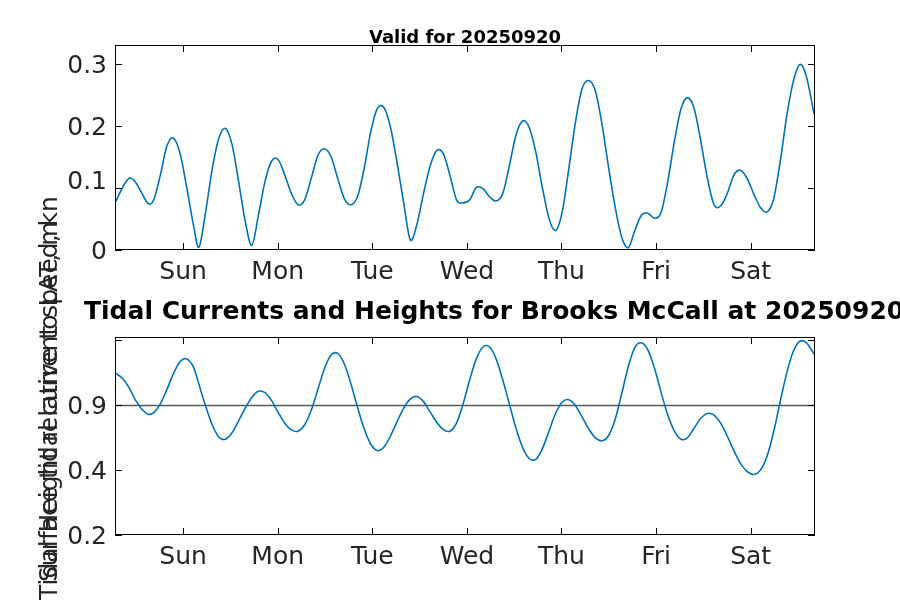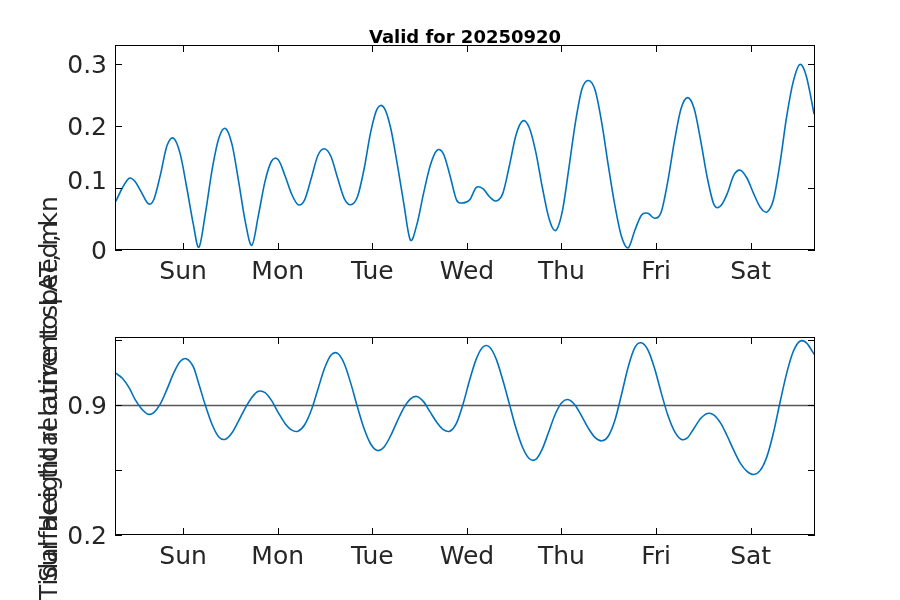--- a/index.html
+++ b/index.html
@@ -87,20 +87,21 @@
 <body>
 
 <div id="root">
 
   <div class="ylab" id="ylab-current">Surface tidal current speed, kn</div>
 
   <div class="ylab" id="ylab-height">Tidal Height relative to LAT, m</div>
 
   <div id="subtitle-top">Valid for 20250920</div>
 
+  <div id="main-title">Tidal Currents and Heights for Brooks McCall at 20250920</div>
 
   <div class="plot" id="plot-current">
     <svg id="svg-current" viewBox="0 0 700 205" preserveAspectRatio="none">
         <path d="M 0.00 156.55 C 1.10 154.27, 4.41 146.71, 6.62 142.88 C 8.83 139.05, 11.19 134.60, 13.24 133.56 C 15.29 132.53, 16.87 134.29, 18.92 136.67 C 20.97 139.05, 23.33 144.12, 25.54 147.85 C 27.75 151.58, 30.11 157.79, 32.16 159.03 C 34.21 160.27, 35.79 160.07, 37.84 155.30 C 39.89 150.54, 42.25 139.57, 44.46 130.45 C 46.67 121.34, 48.87 106.85, 51.08 100.64 C 53.29 94.42, 55.50 91.84, 57.70 93.18 C 59.91 94.53, 62.12 100.43, 64.32 108.71 C 66.53 116.99, 68.74 130.97, 70.95 142.88 C 73.15 154.79, 75.52 170.11, 77.57 180.15 C 79.62 190.19, 81.19 205.21, 83.24 203.14 C 85.29 201.07, 87.66 180.88, 89.86 167.73 C 92.07 154.58, 94.28 136.67, 96.49 124.24 C 98.69 111.82, 100.90 100.02, 103.11 93.18 C 105.32 86.35, 107.52 82.21, 109.73 83.24 C 111.94 84.28, 114.14 90.49, 116.35 99.39 C 118.56 108.30, 120.77 123.72, 122.97 136.67 C 125.18 149.61, 127.39 166.28, 129.59 177.05 C 131.80 187.81, 134.01 202.31, 136.22 201.27 C 138.42 200.24, 140.63 181.60, 142.84 170.83 C 145.05 160.07, 147.25 145.78, 149.46 136.67 C 151.67 127.56, 153.87 119.79, 156.08 116.17 C 158.29 112.54, 160.50 112.54, 162.70 114.92 C 164.91 117.31, 167.12 124.76, 169.32 130.45 C 171.53 136.15, 173.74 144.12, 175.95 149.09 C 178.15 154.06, 180.36 159.24, 182.57 160.27 C 184.77 161.31, 186.98 159.76, 189.19 155.30 C 191.40 150.85, 193.60 141.02, 195.81 133.56 C 198.02 126.11, 200.23 115.55, 202.43 110.58 C 204.64 105.61, 206.85 103.54, 209.05 103.74 C 211.26 103.95, 213.47 106.85, 215.68 111.82 C 217.88 116.79, 220.09 126.52, 222.30 133.56 C 224.50 140.60, 226.71 149.61, 228.92 154.06 C 231.13 158.51, 233.33 160.58, 235.54 160.27 C 237.75 159.96, 239.95 158.20, 242.16 152.20 C 244.37 146.19, 246.58 135.11, 248.78 124.24 C 250.99 113.37, 253.20 97.12, 255.41 86.97 C 257.61 76.82, 259.82 67.51, 262.03 63.36 C 264.23 59.22, 266.44 59.02, 268.65 62.12 C 270.86 65.23, 273.06 72.68, 275.27 82.00 C 277.48 91.32, 279.68 105.30, 281.89 118.03 C 284.10 130.77, 286.31 145.47, 288.51 158.41 C 290.72 171.35, 292.93 192.06, 295.14 195.68 C 297.34 199.31, 299.55 187.92, 301.76 180.15 C 303.96 172.39, 306.17 158.93, 308.38 149.09 C 310.59 139.26, 312.79 128.38, 315.00 121.14 C 317.21 113.89, 319.41 107.68, 321.62 105.61 C 323.83 103.54, 326.04 104.57, 328.24 108.71 C 330.45 112.85, 332.66 122.69, 334.86 130.45 C 337.07 138.22, 339.28 150.64, 341.49 155.30 C 343.69 159.96, 345.90 158.41, 348.11 158.41 C 350.32 158.41, 352.52 157.89, 354.73 155.30 C 356.94 152.71, 359.14 144.74, 361.35 142.88 C 363.56 141.02, 365.77 142.57, 367.97 144.12 C 370.18 145.67, 372.39 150.13, 374.59 152.20 C 376.80 154.27, 379.01 157.06, 381.22 156.55 C 383.42 156.03, 385.63 154.99, 387.84 149.09 C 390.05 143.19, 392.25 130.97, 394.46 121.14 C 396.67 111.30, 398.87 97.63, 401.08 90.08 C 403.29 82.52, 405.50 77.13, 407.70 75.79 C 409.91 74.44, 412.12 76.82, 414.32 82.00 C 416.53 87.18, 418.74 96.70, 420.95 106.85 C 423.15 116.99, 425.36 131.70, 427.57 142.88 C 429.77 154.06, 431.98 166.69, 434.19 173.94 C 436.40 181.19, 438.60 187.40, 440.81 186.36 C 443.02 185.33, 445.23 178.08, 447.43 167.73 C 449.64 157.37, 451.85 139.26, 454.05 124.24 C 456.26 109.23, 458.47 91.11, 460.68 77.65 C 462.88 64.19, 465.09 50.63, 467.30 43.48 C 469.50 36.34, 471.71 34.58, 473.92 34.79 C 476.13 34.99, 478.33 37.58, 480.54 44.73 C 482.75 51.87, 484.95 64.92, 487.16 77.65 C 489.37 90.39, 491.58 107.16, 493.78 121.14 C 495.99 135.11, 498.20 149.61, 500.41 161.52 C 502.61 173.42, 504.82 185.54, 507.03 192.58 C 509.23 199.62, 511.44 204.79, 513.65 203.76 C 515.86 202.72, 518.06 191.85, 520.27 186.36 C 522.48 180.88, 524.68 173.73, 526.89 170.83 C 529.10 167.93, 531.31 168.45, 533.51 168.97 C 535.72 169.49, 537.93 174.15, 540.14 173.94 C 542.34 173.73, 544.55 173.94, 546.76 167.73 C 548.96 161.52, 551.17 148.57, 553.38 136.67 C 555.59 124.76, 557.79 108.51, 560.00 96.29 C 562.21 84.07, 564.41 70.71, 566.62 63.36 C 568.83 56.01, 571.04 52.18, 573.24 52.18 C 575.45 52.18, 577.66 56.01, 579.86 63.36 C 582.07 70.71, 584.28 84.59, 586.49 96.29 C 588.69 107.99, 590.90 122.90, 593.11 133.56 C 595.32 144.22, 597.52 155.61, 599.73 160.27 C 601.94 164.93, 604.14 163.38, 606.35 161.52 C 608.56 159.65, 610.77 154.27, 612.97 149.09 C 615.18 143.91, 617.39 134.39, 619.59 130.45 C 621.80 126.52, 624.01 124.97, 626.22 125.48 C 628.42 126.00, 630.63 129.63, 632.84 133.56 C 635.05 137.49, 637.25 144.22, 639.46 149.09 C 641.67 153.96, 643.87 159.65, 646.08 162.76 C 648.29 165.86, 650.50 168.97, 652.70 167.73 C 654.91 166.48, 657.12 163.59, 659.32 155.30 C 661.53 147.02, 663.74 132.01, 665.95 118.03 C 668.15 104.05, 670.36 85.11, 672.57 71.44 C 674.77 57.77, 676.98 44.83, 679.19 36.03 C 681.40 27.23, 683.60 19.46, 685.81 18.64 C 688.02 17.81, 690.07 22.78, 692.43 31.06 C 694.80 39.34, 698.74 62.12, 700.00 68.33" fill="none" stroke="#0072BD" stroke-width="1.6" stroke-linejoin="round" stroke-linecap="round" vector-effect="non-scaling-stroke"></path>
       </svg>
   </div>
   <div id="ticks-current" style="position: absolute; left: 115px; top: 45px; width: 700px; height: 205px; pointer-events: none;">
       <div class="tick-y" style="top: 205px;"></div>
       <div class="tick-y-r" style="top: 205px;"></div>
       <div class="tick-y" style="top: 142.879px;"></div>
@@ -165,20 +166,21 @@
       <div class="tick-x-t" style="left: 351.892px;"></div>
       <div class="tick-x" style="left: 446.486px;"></div>
       <div class="tick-x-t" style="left: 446.486px;"></div>
       <div class="tick-x" style="left: 541.081px;"></div>
       <div class="tick-x-t" style="left: 541.081px;"></div>
       <div class="tick-x" style="left: 635.676px;"></div>
       <div class="tick-x-t" style="left: 635.676px;"></div>
     </div>
   <div id="ylabels-height" style="position: absolute; left: 0px; top: 337px; width: 107px; height: 198px;">
       <div class="ytick" style="top: 198px; width: 100%;">0.2</div>
+      <div class="ytick" style="top: 133.082px; width: 100%;">0.4</div>
       <div class="ytick" style="top: 68.1639px; width: 100%;">0.9</div>
     </div>
   <div id="xlabels-height" style="position: absolute; left: 115px; top: 541px; width: 700px; height: 34px;">
       <div class="xtick" style="left: 68.1081px; top: 0px;">Sun</div>
       <div class="xtick" style="left: 162.703px; top: 0px;">Mon</div>
       <div class="xtick" style="left: 257.297px; top: 0px;">Tue</div>
       <div class="xtick" style="left: 351.892px; top: 0px;">Wed</div>
       <div class="xtick" style="left: 446.486px; top: 0px;">Thu</div>
       <div class="xtick" style="left: 541.081px; top: 0px;">Fri</div>
       <div class="xtick" style="left: 635.676px; top: 0px;">Sat</div>

